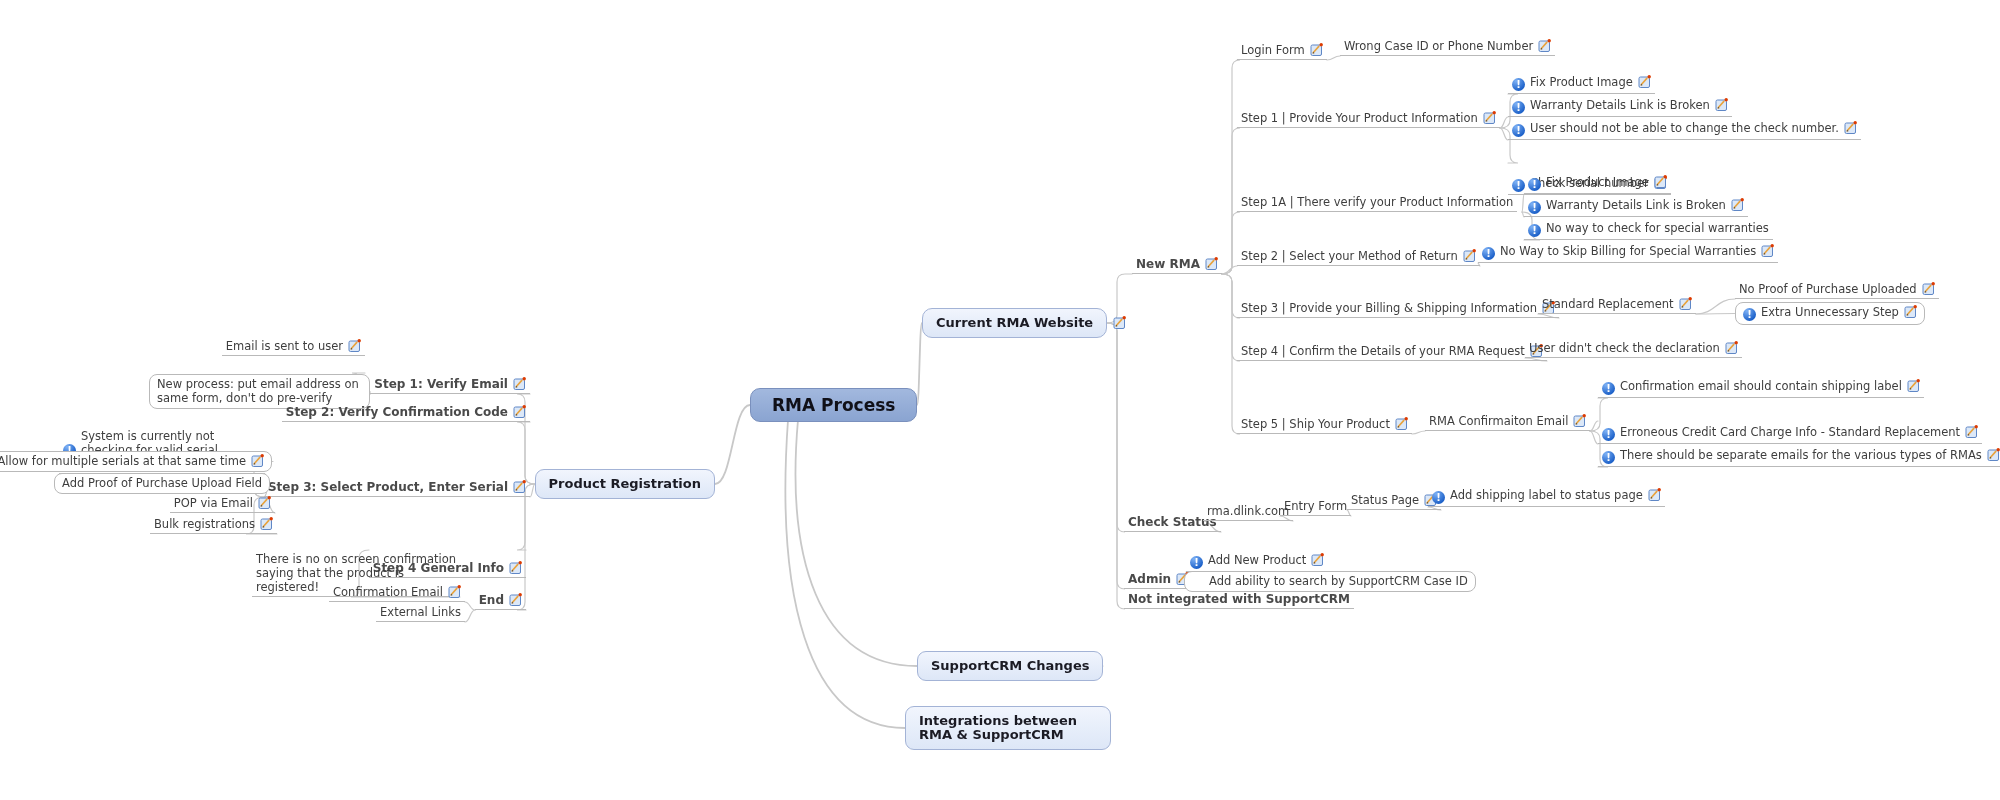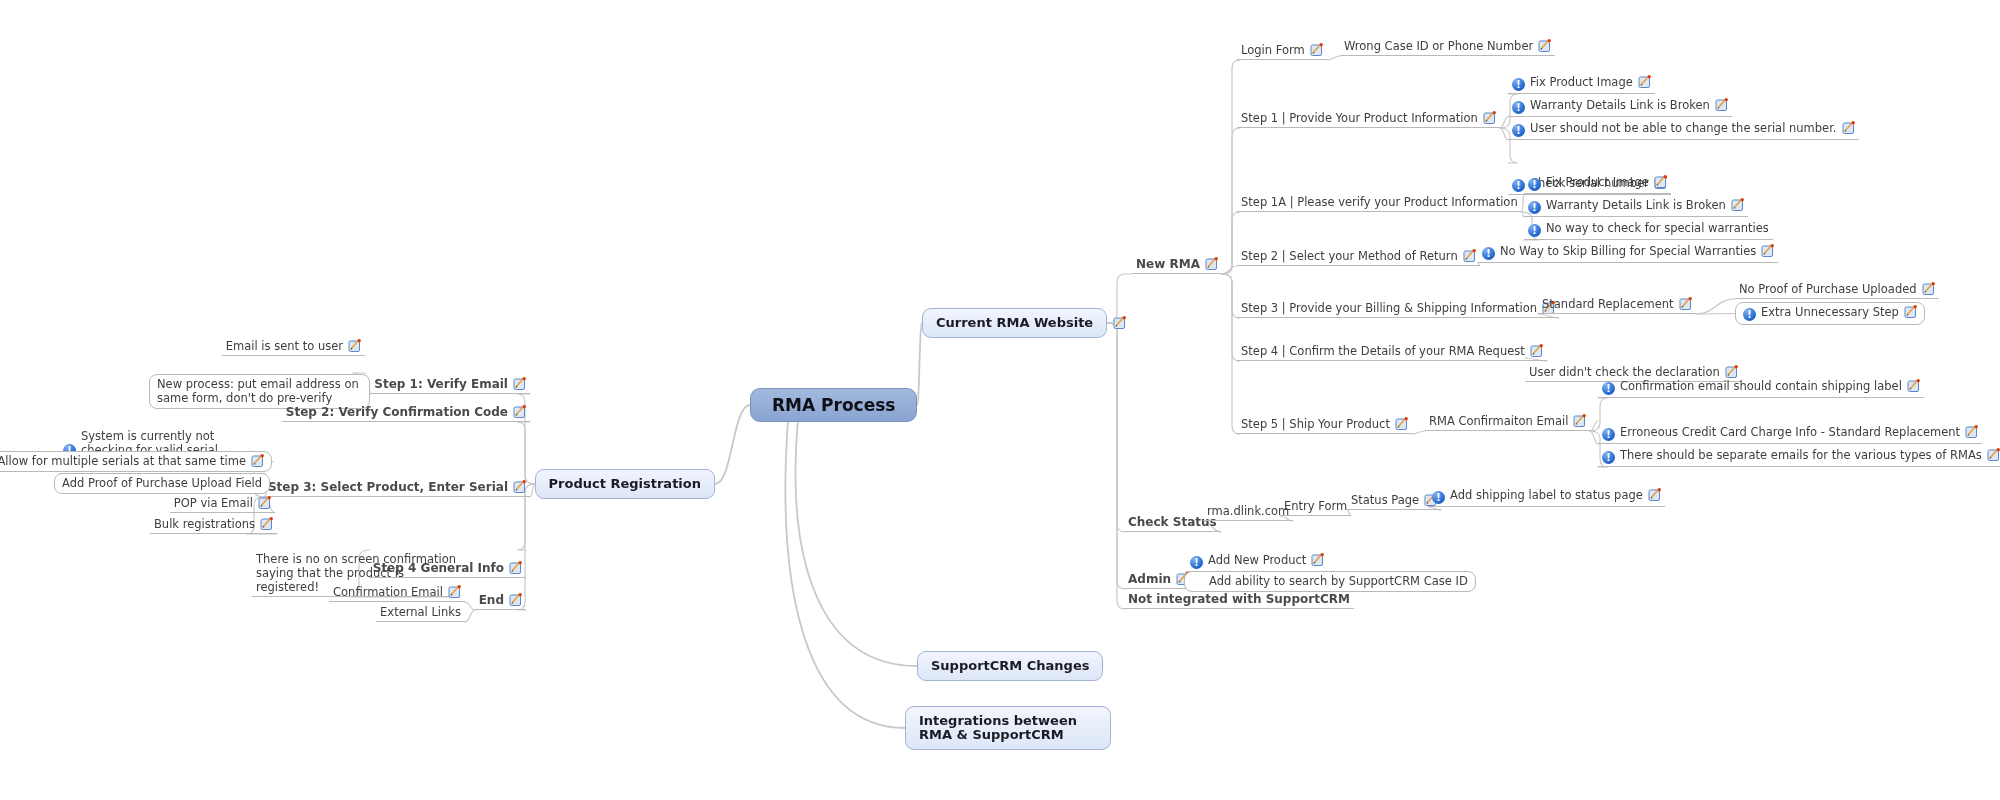--- a/index.html
+++ b/index.html
@@ -82,21 +82,21 @@
       <path d="M264,497 C267,497 267,483.5 270,483.5" fill="none" stroke="#c8c8c8" stroke-width="1.2" stroke-linecap="round"></path>
       <path d="M264,497 C269.5,497 269.5,513 275,513" fill="none" stroke="#c8c8c8" stroke-width="1.2" stroke-linecap="round"></path>
       <path d="M264,497 Q254,497 254,505 L254,526 Q254,534 246,534 L277,534" fill="none" stroke="#c8c8c8" stroke-width="1.2" stroke-linecap="round"></path>
       <path d="M535,484 Q525,484 525,492 L525,542 Q525,550 517,550 L526,550" fill="none" stroke="#c8c8c8" stroke-width="1.2" stroke-linecap="round"></path>
       <path d="M369,550 Q359,550 359,558 L359,589 Q359,597 351,597 L460,597" fill="none" stroke="#c8c8c8" stroke-width="1.2" stroke-linecap="round"></path>
       <path d="M535,484 Q525,484 525,492 L525,602 Q525,610 517,610 L526,610" fill="none" stroke="#c8c8c8" stroke-width="1.2" stroke-linecap="round"></path>
       <path d="M475,610 C470,610 470,602 465,602" fill="none" stroke="#c8c8c8" stroke-width="1.2" stroke-linecap="round"></path>
       <path d="M475,610 C470,610 470,622 465,622" fill="none" stroke="#c8c8c8" stroke-width="1.2" stroke-linecap="round"></path>
     </svg>
 <div class="node root" style="left: 750px; top: 388px;"><span class="lbl">RMA Process</span></div>
-    <div class="node branch" style="left: 922px; top: 308px;"><span class="lbl">Current RMA Website</span><span class="edit-icon"><svg width="13" height="13" viewBox="0 0 13 13">
+    <div class="node branch" style="left: 922px; top: 308px; border-radius: 10px;"><span class="lbl">Current RMA Website</span><span class="edit-icon"><svg width="13" height="13" viewBox="0 0 13 13">
           <rect x="1" y="2" width="10.5" height="10.5" rx="1.5" fill="#dce8f8" stroke="#5f87c6" stroke-width="1"></rect>
           <path d="M3.2 9.8 L8.8 3.4" stroke="#e8a33d" stroke-width="1.6" stroke-linecap="round"></path>
           <path d="M2.7 10.6 L4.5 10.2 L3.2 8.8 Z" fill="#4a4a4a"></path>
           <circle cx="11.2" cy="1.8" r="1.7" fill="#dd3b00"></circle>
         </svg></span></div>
     <div class="node fork bold" style="left: 1132px; top: 256px;"><span class="lbl">New RMA</span><span class="edit-icon"><svg width="13" height="13" viewBox="0 0 13 13">
           <rect x="1" y="2" width="10.5" height="10.5" rx="1.5" fill="#dce8f8" stroke="#5f87c6" stroke-width="1"></rect>
           <path d="M3.2 9.8 L8.8 3.4" stroke="#e8a33d" stroke-width="1.6" stroke-linecap="round"></path>
           <path d="M2.7 10.6 L4.5 10.2 L3.2 8.8 Z" fill="#4a4a4a"></path>
           <circle cx="11.2" cy="1.8" r="1.7" fill="#dd3b00"></circle>
@@ -124,33 +124,33 @@
           <path d="M3.2 9.8 L8.8 3.4" stroke="#e8a33d" stroke-width="1.6" stroke-linecap="round"></path>
           <path d="M2.7 10.6 L4.5 10.2 L3.2 8.8 Z" fill="#4a4a4a"></path>
           <circle cx="11.2" cy="1.8" r="1.7" fill="#dd3b00"></circle>
         </svg></span></div>
     <div class="node fork hasinfo" style="left: 1508px; top: 97px;"><span class="info-icon">!</span><span class="lbl">Warranty Details Link is Broken</span><span class="edit-icon"><svg width="13" height="13" viewBox="0 0 13 13">
           <rect x="1" y="2" width="10.5" height="10.5" rx="1.5" fill="#dce8f8" stroke="#5f87c6" stroke-width="1"></rect>
           <path d="M3.2 9.8 L8.8 3.4" stroke="#e8a33d" stroke-width="1.6" stroke-linecap="round"></path>
           <path d="M2.7 10.6 L4.5 10.2 L3.2 8.8 Z" fill="#4a4a4a"></path>
           <circle cx="11.2" cy="1.8" r="1.7" fill="#dd3b00"></circle>
         </svg></span></div>
-    <div class="node fork hasinfo" style="left: 1508px; top: 120px;"><span class="info-icon">!</span><span class="lbl">User should not be able to change the serial number.</span><span class="edit-icon"><svg width="13" height="13" viewBox="0 0 13 13">
+    <div class="node fork hasinfo" style="left: 1508px; top: 120px;"><span class="info-icon">!</span><span class="lbl">User should not be able to change the check number.</span><span class="edit-icon"><svg width="13" height="13" viewBox="0 0 13 13">
           <rect x="1" y="2" width="10.5" height="10.5" rx="1.5" fill="#dce8f8" stroke="#5f87c6" stroke-width="1"></rect>
           <path d="M3.2 9.8 L8.8 3.4" stroke="#e8a33d" stroke-width="1.6" stroke-linecap="round"></path>
           <path d="M2.7 10.6 L4.5 10.2 L3.2 8.8 Z" fill="#4a4a4a"></path>
           <circle cx="11.2" cy="1.8" r="1.7" fill="#dd3b00"></circle>
         </svg></span></div>
     <div class="node fork hasinfo" style="left: 1508px; top: 143px; margin-top: 32px;"><span class="info-icon">!</span><span class="lbl">Check serial number</span><span class="edit-icon"><svg width="13" height="13" viewBox="0 0 13 13">
           <rect x="1" y="2" width="10.5" height="10.5" rx="1.5" fill="#dce8f8" stroke="#5f87c6" stroke-width="1"></rect>
           <path d="M3.2 9.8 L8.8 3.4" stroke="#e8a33d" stroke-width="1.6" stroke-linecap="round"></path>
           <path d="M2.7 10.6 L4.5 10.2 L3.2 8.8 Z" fill="#4a4a4a"></path>
           <circle cx="11.2" cy="1.8" r="1.7" fill="#dd3b00"></circle>
         </svg></span></div>
-    <div class="node fork" style="left: 1237px; top: 194px;"><span class="lbl">Step 1A | Please verify your Product Information</span></div>
+    <div class="node fork" style="left: 1237px; top: 194px;"><span class="lbl">Step 1A | There verify your Product Information</span></div>
     <div class="node fork hasinfo" style="left: 1524px; top: 174px;"><span class="info-icon">!</span><span class="lbl">Fix Product Image</span><span class="edit-icon"><svg width="13" height="13" viewBox="0 0 13 13">
           <rect x="1" y="2" width="10.5" height="10.5" rx="1.5" fill="#dce8f8" stroke="#5f87c6" stroke-width="1"></rect>
           <path d="M3.2 9.8 L8.8 3.4" stroke="#e8a33d" stroke-width="1.6" stroke-linecap="round"></path>
           <path d="M2.7 10.6 L4.5 10.2 L3.2 8.8 Z" fill="#4a4a4a"></path>
           <circle cx="11.2" cy="1.8" r="1.7" fill="#dd3b00"></circle>
         </svg></span></div>
     <div class="node fork hasinfo" style="left: 1524px; top: 197px;"><span class="info-icon">!</span><span class="lbl">Warranty Details Link is Broken</span><span class="edit-icon"><svg width="13" height="13" viewBox="0 0 13 13">
           <rect x="1" y="2" width="10.5" height="10.5" rx="1.5" fill="#dce8f8" stroke="#5f87c6" stroke-width="1"></rect>
           <path d="M3.2 9.8 L8.8 3.4" stroke="#e8a33d" stroke-width="1.6" stroke-linecap="round"></path>
           <path d="M2.7 10.6 L4.5 10.2 L3.2 8.8 Z" fill="#4a4a4a"></path>
@@ -192,21 +192,21 @@
           <path d="M3.2 9.8 L8.8 3.4" stroke="#e8a33d" stroke-width="1.6" stroke-linecap="round"></path>
           <path d="M2.7 10.6 L4.5 10.2 L3.2 8.8 Z" fill="#4a4a4a"></path>
           <circle cx="11.2" cy="1.8" r="1.7" fill="#dd3b00"></circle>
         </svg></span></div>
     <div class="node fork" style="left: 1237px; top: 343px;"><span class="lbl">Step 4 | Confirm the Details of your RMA Request</span><span class="edit-icon"><svg width="13" height="13" viewBox="0 0 13 13">
           <rect x="1" y="2" width="10.5" height="10.5" rx="1.5" fill="#dce8f8" stroke="#5f87c6" stroke-width="1"></rect>
           <path d="M3.2 9.8 L8.8 3.4" stroke="#e8a33d" stroke-width="1.6" stroke-linecap="round"></path>
           <path d="M2.7 10.6 L4.5 10.2 L3.2 8.8 Z" fill="#4a4a4a"></path>
           <circle cx="11.2" cy="1.8" r="1.7" fill="#dd3b00"></circle>
         </svg></span></div>
-    <div class="node fork" style="left: 1525px; top: 340px; margin-top: 24px;"><span class="lbl">User didn't check the declaration</span><span class="edit-icon"><svg width="13" height="13" viewBox="0 0 13 13">
+    <div class="node fork" style="left: 1525px; top: 340px;"><span class="lbl">User didn't check the declaration</span><span class="edit-icon"><svg width="13" height="13" viewBox="0 0 13 13">
           <rect x="1" y="2" width="10.5" height="10.5" rx="1.5" fill="#dce8f8" stroke="#5f87c6" stroke-width="1"></rect>
           <path d="M3.2 9.8 L8.8 3.4" stroke="#e8a33d" stroke-width="1.6" stroke-linecap="round"></path>
           <path d="M2.7 10.6 L4.5 10.2 L3.2 8.8 Z" fill="#4a4a4a"></path>
           <circle cx="11.2" cy="1.8" r="1.7" fill="#dd3b00"></circle>
         </svg></span></div>
     <div class="node fork" style="left: 1237px; top: 416px;"><span class="lbl">Step 5 | Ship Your Product</span><span class="edit-icon"><svg width="13" height="13" viewBox="0 0 13 13">
           <rect x="1" y="2" width="10.5" height="10.5" rx="1.5" fill="#dce8f8" stroke="#5f87c6" stroke-width="1"></rect>
           <path d="M3.2 9.8 L8.8 3.4" stroke="#e8a33d" stroke-width="1.6" stroke-linecap="round"></path>
           <path d="M2.7 10.6 L4.5 10.2 L3.2 8.8 Z" fill="#4a4a4a"></path>
           <circle cx="11.2" cy="1.8" r="1.7" fill="#dd3b00"></circle>

